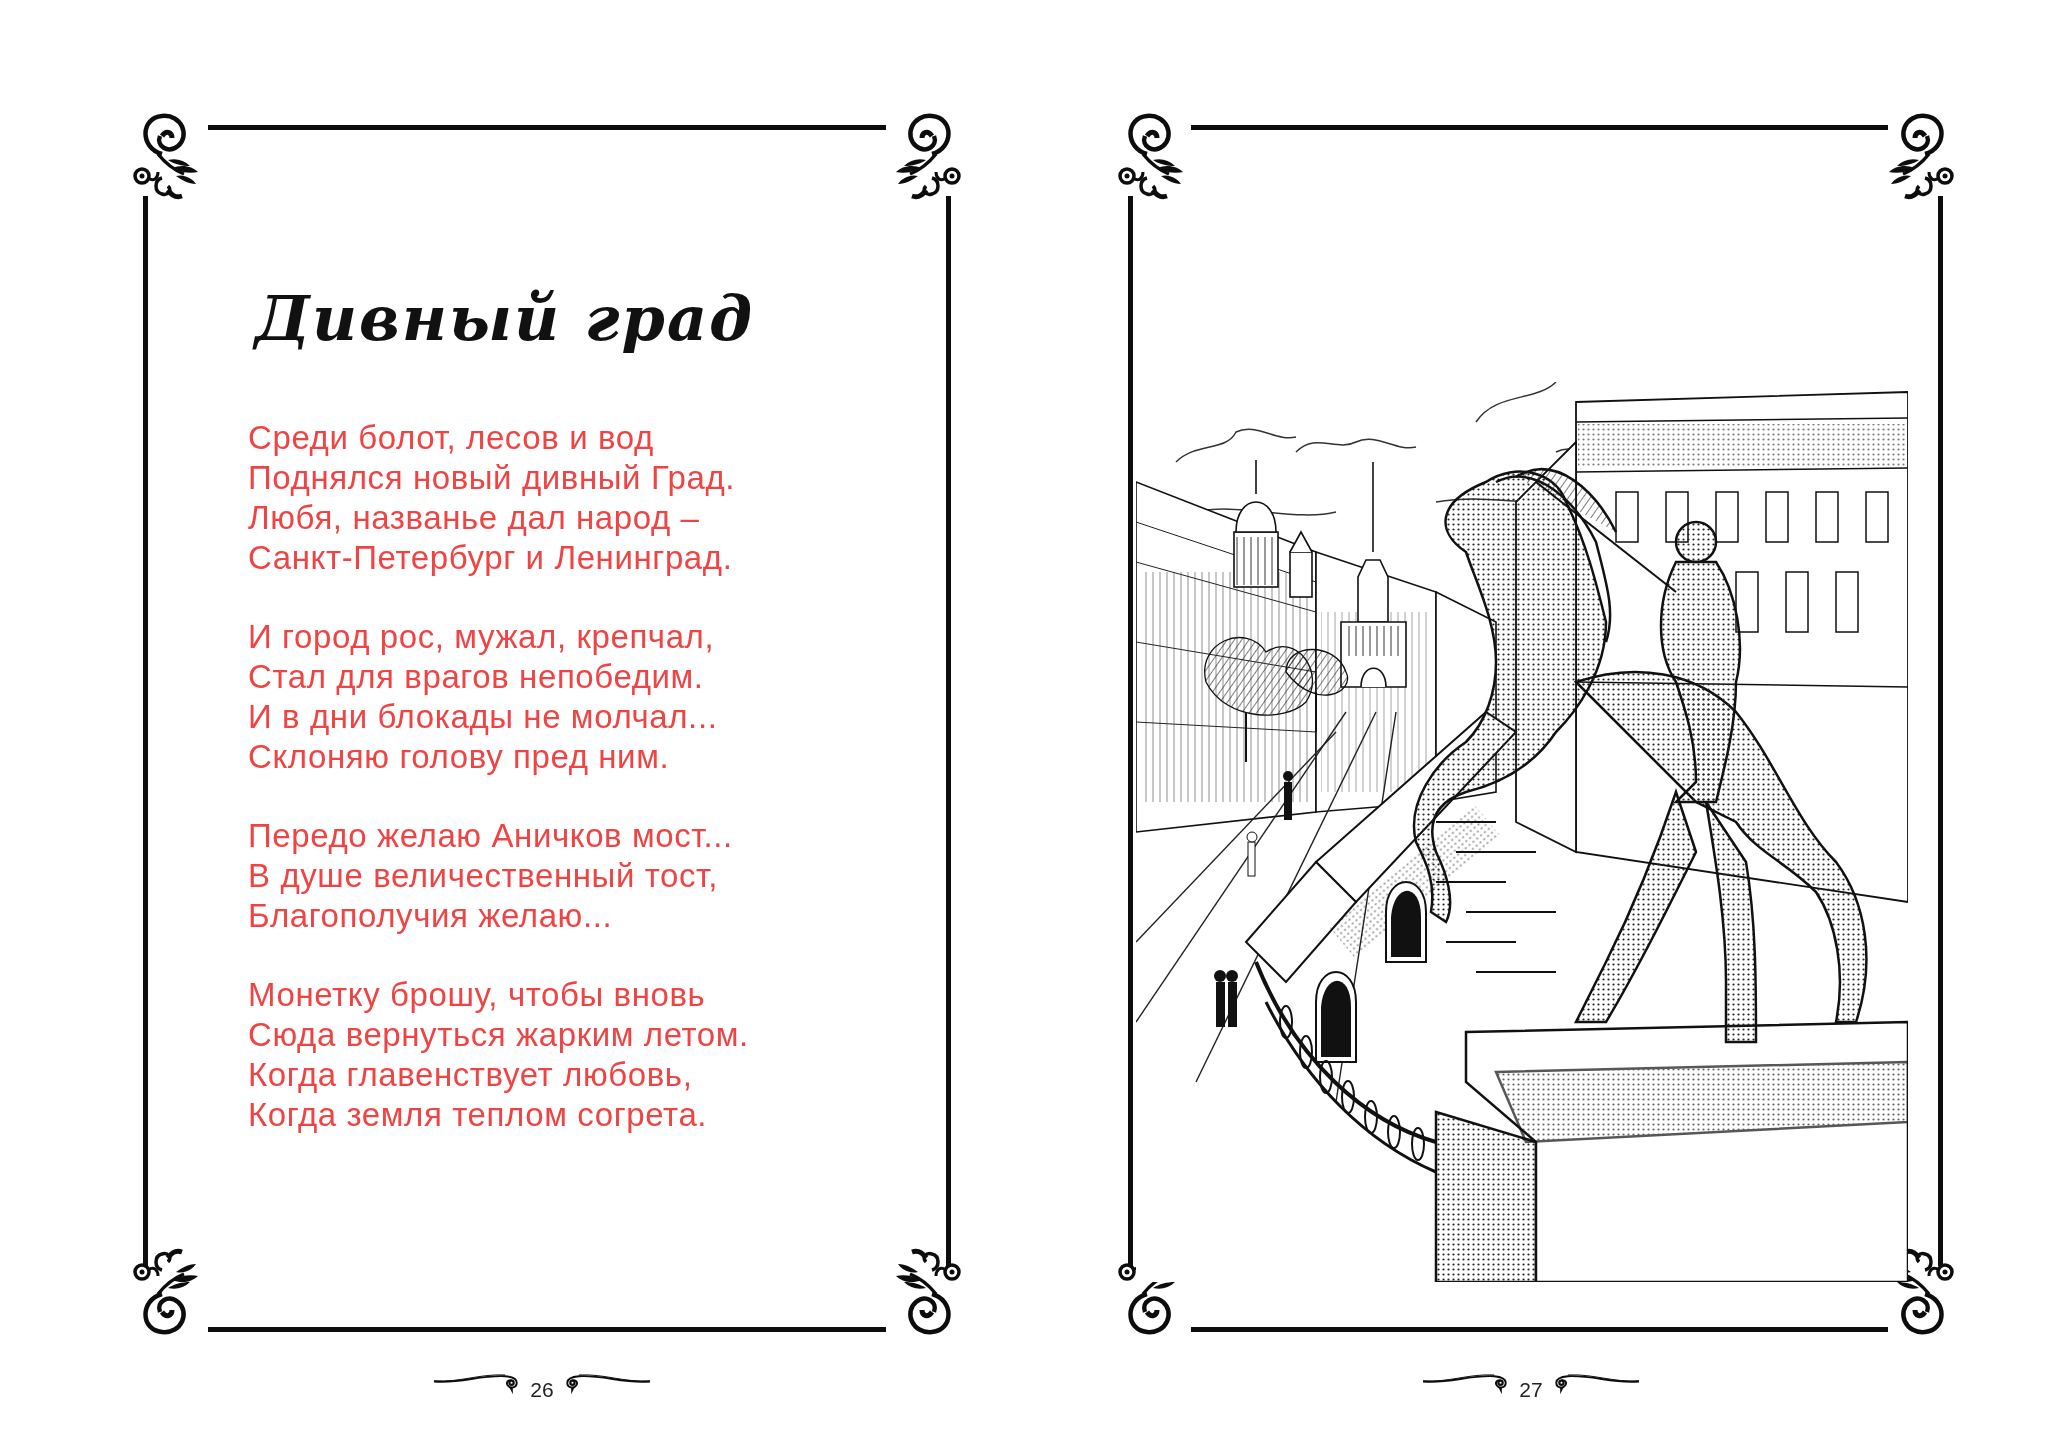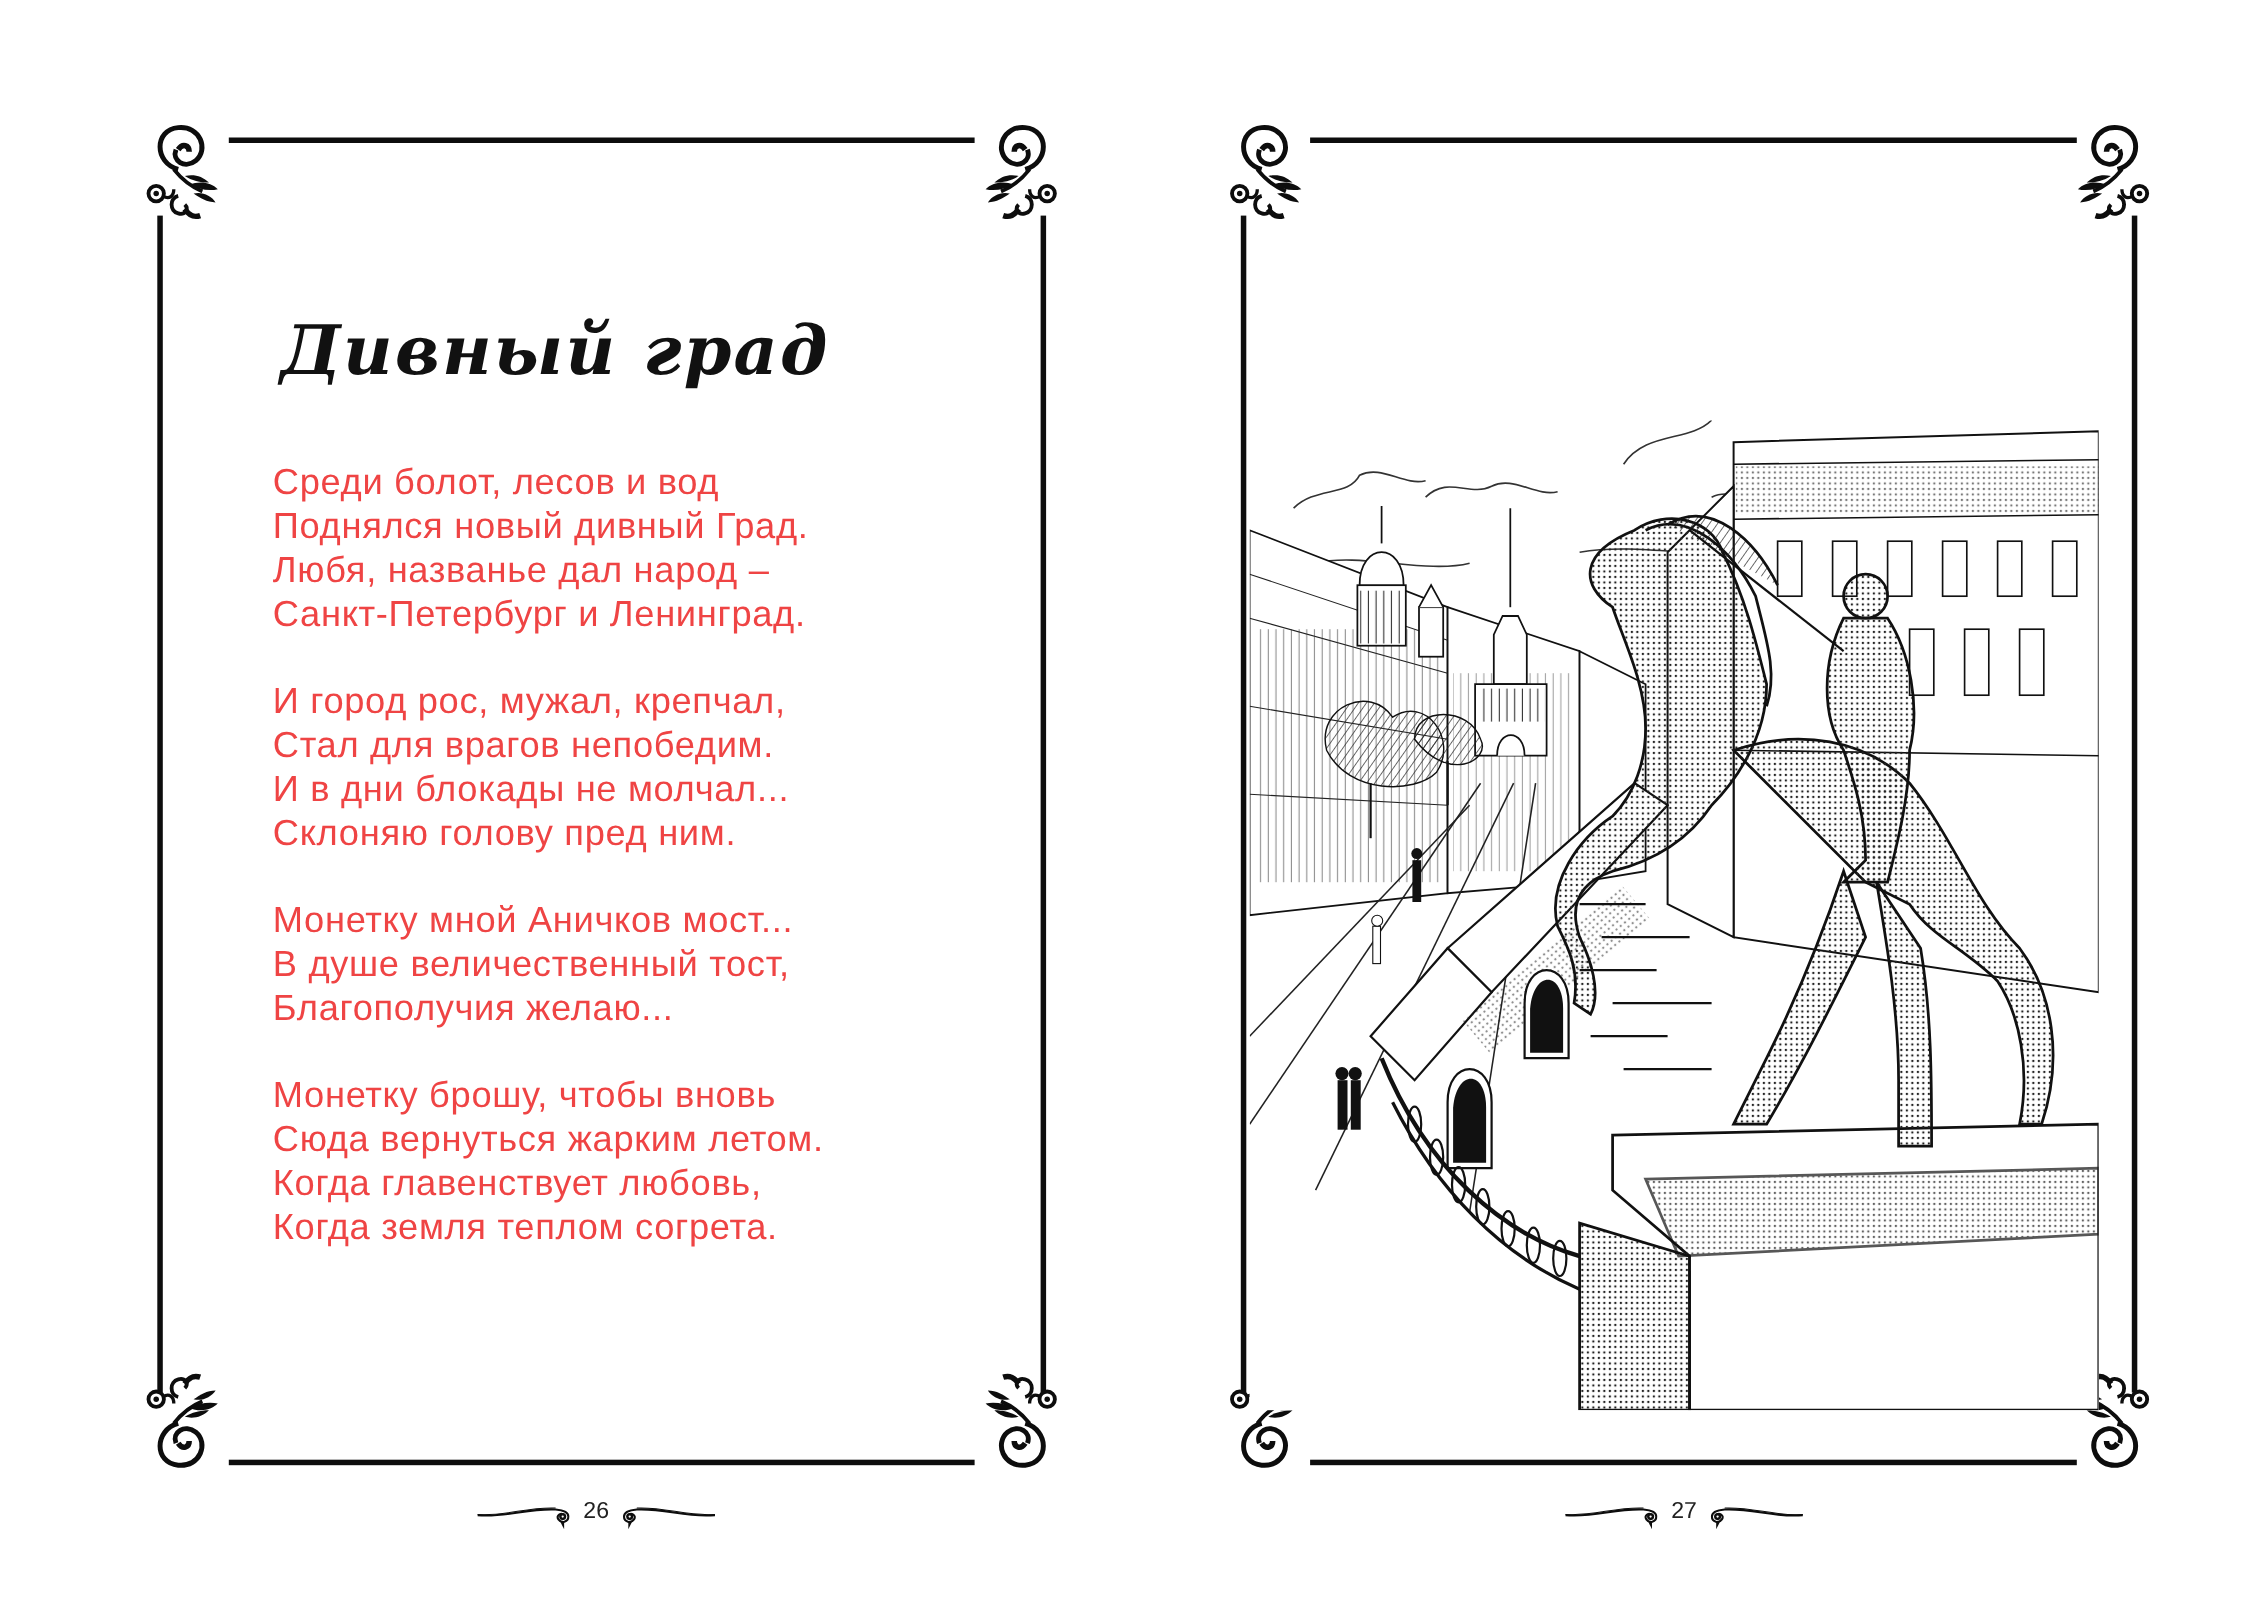--- a/index.html
+++ b/index.html
@@ -15,21 +15,21 @@
 
   .title {
     position: absolute; left: 0; width: 1029px; top: 282px; text-align: center;
     font-family: "DejaVu Serif", serif; font-style: italic; font-size: 62px; letter-spacing: 2px; color: #111;
     transform: translateX(-10px);
   }
   .poem { position: absolute; left: 248px; top: 418px; width: 620px; }
   .stanza { margin: 0 0 39px 0; }
   .line { font-family: "Liberation Sans", sans-serif; font-size: 33px; line-height: 40px; letter-spacing: 0.6px; color: #ef4444; white-space: nowrap; }
 
-  .folio { position: absolute; top: 1362px; height: 40px; display: flex; align-items: flex-start; justify-content: center; }
+  .folio { position: absolute; top: 1362px; height: 40px; display: flex; align-items: flex-end; justify-content: center; }
   .folio .num { font-family: "Liberation Sans", sans-serif; font-size: 21px; color: #222; margin: 0 12px; }
   .folio svg { display: block; }
 
   .illustration {
     position: absolute; left: 1136px; top: 382px; width: 772px; height: 900px; overflow: hidden;
     background: #fff;
   }
   .illustration svg { width: 100%; height: 100%; display: block; }
 </style>
 </head>
@@ -105,21 +105,21 @@
       <div class="line">Любя, названье дал народ –</div>
       <div class="line">Санкт-Петербург и Ленинград.</div>
     </div>
     <div class="stanza">
       <div class="line">И город рос, мужал, крепчал,</div>
       <div class="line">Стал для врагов непобедим.</div>
       <div class="line">И в дни блокады не молчал...</div>
       <div class="line">Склоняю голову пред ним.</div>
     </div>
     <div class="stanza">
-      <div class="line">Монетку мной Аничков мост...</div>
+      <div class="line">Передо желаю Аничков мост...</div>
       <div class="line">В душе величественный тост,</div>
       <div class="line">Благополучия желаю...</div>
     </div>
     <div class="stanza">
       <div class="line">Монетку брошу, чтобы вновь</div>
       <div class="line">Сюда вернуться жарким летом.</div>
       <div class="line">Когда главенствует любовь,</div>
       <div class="line">Когда земля теплом согрета.</div>
     </div>
   </div>

